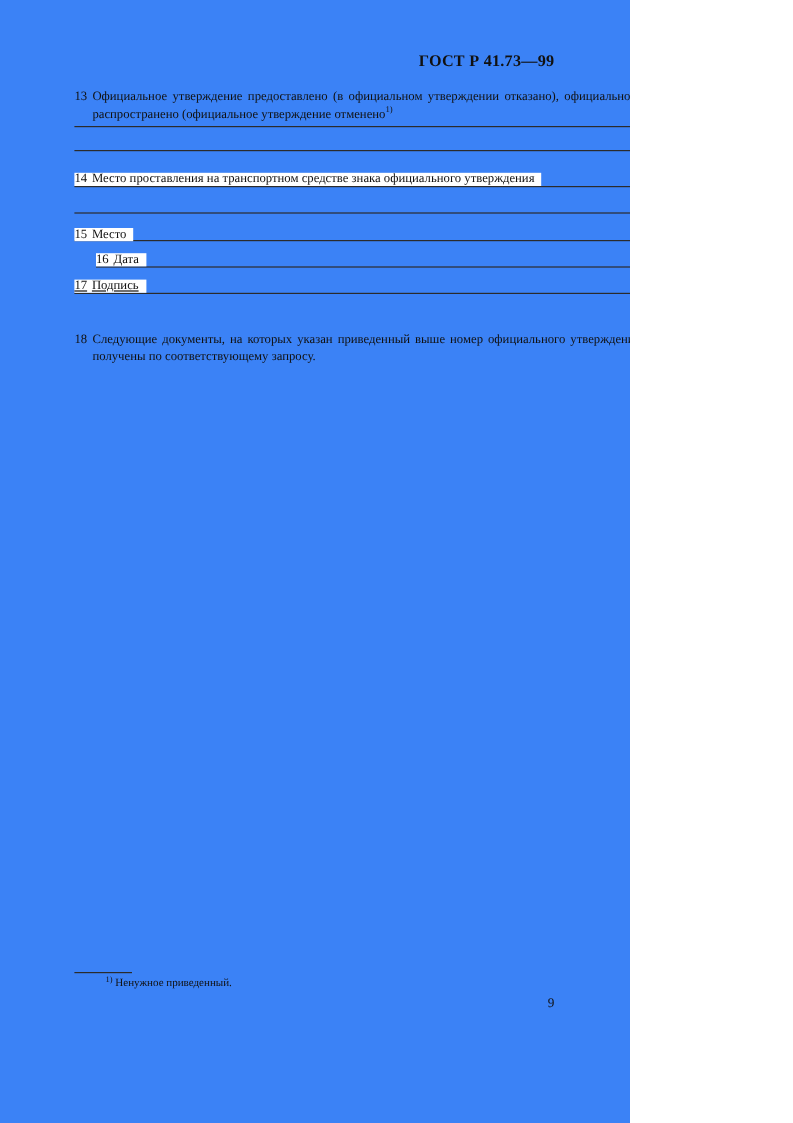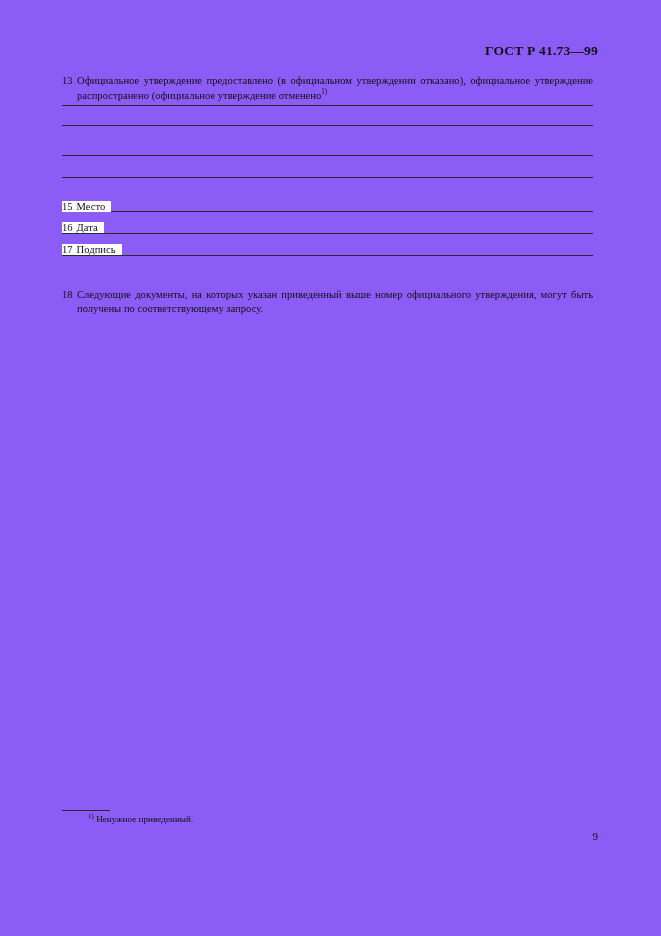--- a/index.html
+++ b/index.html
@@ -2,23 +2,23 @@
 <html><head>
 <meta charset="utf-8">
 <style>
   html, body {
     margin: 0;
     padding: 0;
     background: #ffffff;
   }
   .page {
     position: relative;
-    width: 661px;
+    width: 525px;
     height: 936px;
-    background: #8b5cf6;
+    background: #3b82f6;
     font-family: "Liberation Serif", "DejaVu Serif", serif;
     color: #111111;
     overflow: hidden;
   }
 
   
   .doc-header {
     position: absolute;
     top: 43px;
     right: 63px;
@@ -128,34 +128,35 @@
 
     <div class="clause" style="margin-bottom:2px;">
       <span class="num">13</span>
       <span class="txt"><span>Официальное утверждение предоставлено (в официальном утверждении отказано), официальное утверждение распространено (официальное утверждение отменено</span><sup class="fn">1)</sup></span>
     </div>
     <div class="rule rule-full" style="margin-top:2px;"></div>
     <div class="rule rule-full" style="margin-top:19px;"></div>
 
     <div class="fill-row" style="margin-top:17px;">
       <span class="fill-line"></span>
+      <span class="label"><span class="num" style="position:static;">14</span><span>Место проставления на транспортном средстве знака официального утверждения</span></span>
     </div>
     <div class="rule rule-full" style="margin-top:19px;"></div>
 
-    <div class="fill-row" style="margin-top:22px;">
+    <div class="fill-row" style="margin-top:11px;">
       <span class="fill-line"></span>
       <span class="label"><span class="num" style="position:static;">15</span><span>Место</span></span>
     </div>
 
-    <div class="fill-row" style="margin-top:7px;">
+    <div class="fill-row" style="margin-top:7px;margin-left:18px;">
       <span class="fill-line"></span>
       <span class="label"><span class="num" style="position:static;">16</span><span>Дата</span></span>
     </div>
 
-    <div class="fill-row" style="margin-top:7px;">
+    <div class="fill-row" style="margin-top:7px;text-decoration:underline;">
       <span class="fill-line"></span>
       <span class="label"><span class="num" style="position:static;">17</span><span>Подпись</span></span>
     </div>
 
     <div class="clause" style="margin-top:30px;">
       <span class="num">18</span>
       <span class="txt">Следующие документы, на которых указан приведенный выше номер официального утверждения, могут быть получены по соответствующему запросу.</span>
     </div>
 
   </div>

